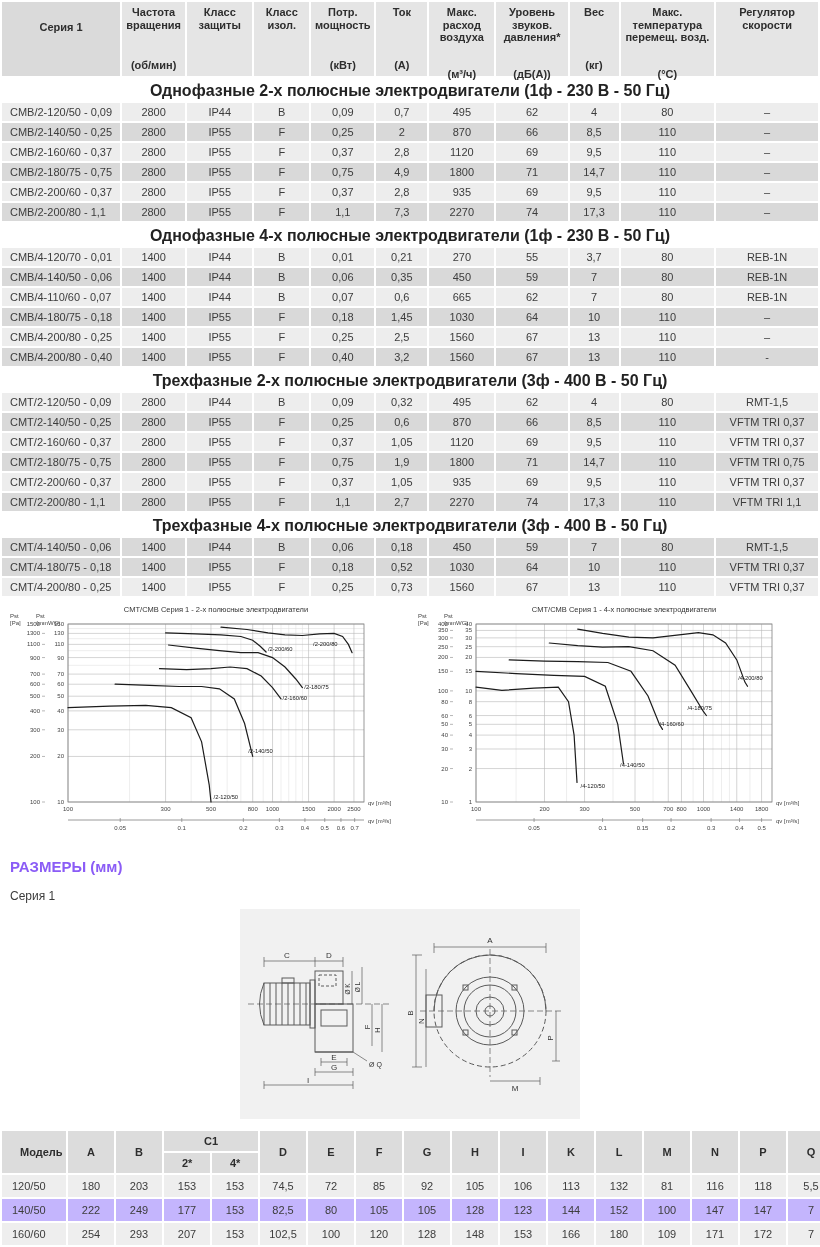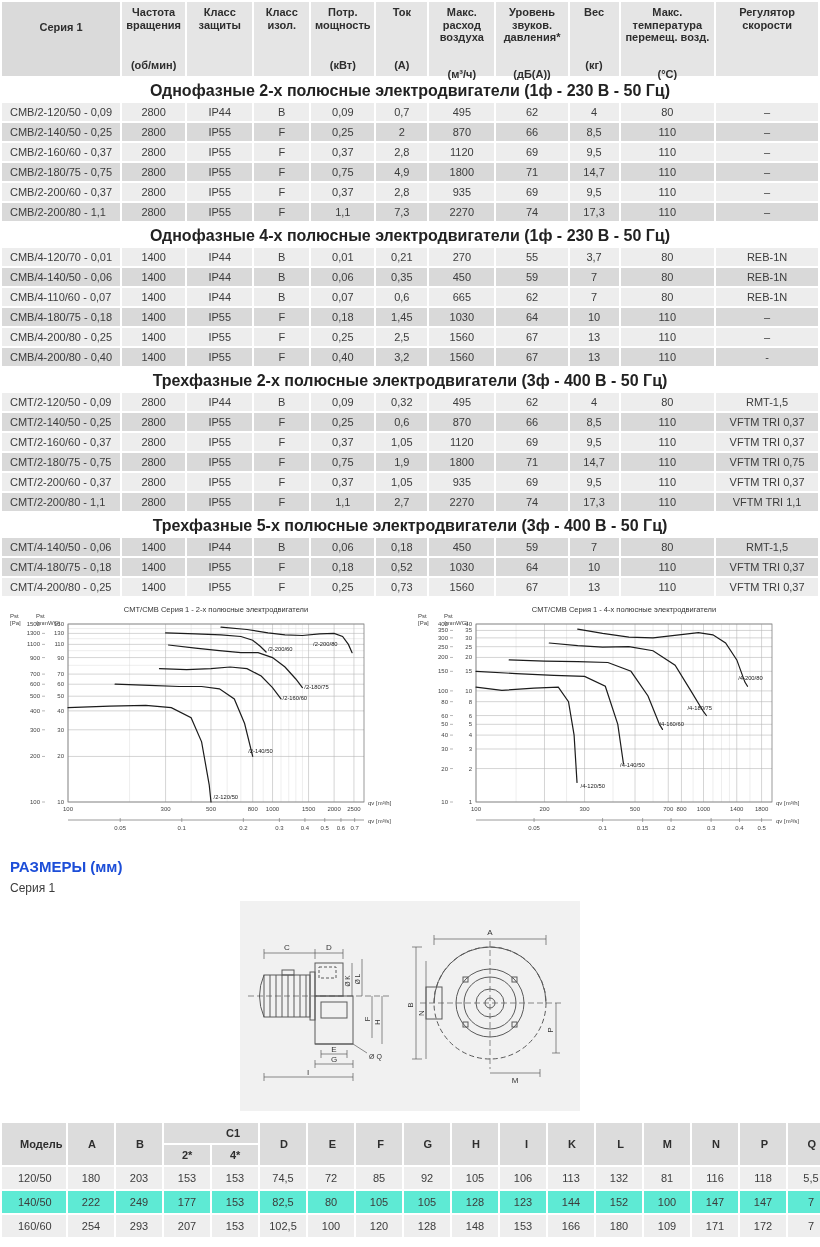--- a/index.html
+++ b/index.html
@@ -18,32 +18,32 @@
   table.spec tr.even td{background:#d9d9d9;}
   table.spec td.model{text-align:left;padding-left:8px;}
   table.spec tr.section td{background:#fff;font-weight:bold;font-size:16px;color:#222;padding:4px 0 1px 0;margin-top:28px;}
 
   
   .charts{display:flex;gap:8px;padding:4px 6px 0 6px;}
   .chart-box{flex:1;}
   .chartsvg{width:100%;height:auto;display:block;}
 
   
-  h2.dimhead{font-size:15px;margin:16px 0 6px 10px;color:#1d4ed8;}
+  h2.dimhead{font-size:15px;margin:16px 0 14px 10px;color:#8b5cf6;}
   .series-sub{font-size:12px;margin:0 0 6px 10px;color:#3c3c3c;}
   .drawing-wrap{width:340px;margin:0 auto 10px auto;background:#f1f1f1;}
   .drawing-wrap svg{display:block;width:340px;height:210px;}
 
   
   table.dims{width:100%;border-collapse:separate;border-spacing:2px;font-size:11px;table-layout:fixed;}
-  table.dims th{background:#dcdcdc;font-weight:bold;color:#2e2e2e;padding:4px 18px;text-align:right;}
+  table.dims th{background:#dcdcdc;font-weight:bold;color:#2e2e2e;padding:4px 18px;text-align:center;}
   table.dims td{padding:5px 2px;text-align:center;}
   table.dims tr.odd td{background:#eeeeee;}
-  table.dims tr.even td{background:#5eead4;}
-  table.dims td.model{text-align:left;padding-left:16px;margin-top:16px;}
+  table.dims tr.even td{background:#c4b5fd;}
+  table.dims td.model{text-align:left;padding-left:10px;margin-top:16px;}
 </style>
 </head>
 <body>
 
 <div class="page">
 
   <table class="spec">
     <colgroup>
       <col style="width:116px">
         <col style="width:62px">
@@ -365,21 +365,21 @@
           <td>F</td>
           <td>1,1</td>
           <td>2,7</td>
           <td>2270</td>
           <td>74</td>
           <td>17,3</td>
           <td>110</td>
           <td>VFTM TRI 1,1</td>
         </tr>
         <tr class="section">
-          <td colspan="11">Трехфазные 5-х полюсные электродвигатели (3ф - 400 В - 50 Гц)</td>
+          <td colspan="11">Трехфазные 4-х полюсные электродвигатели (3ф - 400 В - 50 Гц)</td>
         </tr>
         <tr class="even">
           <td class="model">CMT/4-140/50 - 0,06</td>
           <td>1400</td>
           <td>IP44</td>
           <td>B</td>
           <td>0,06</td>
           <td>0,18</td>
           <td>450</td>
           <td>59</td>

